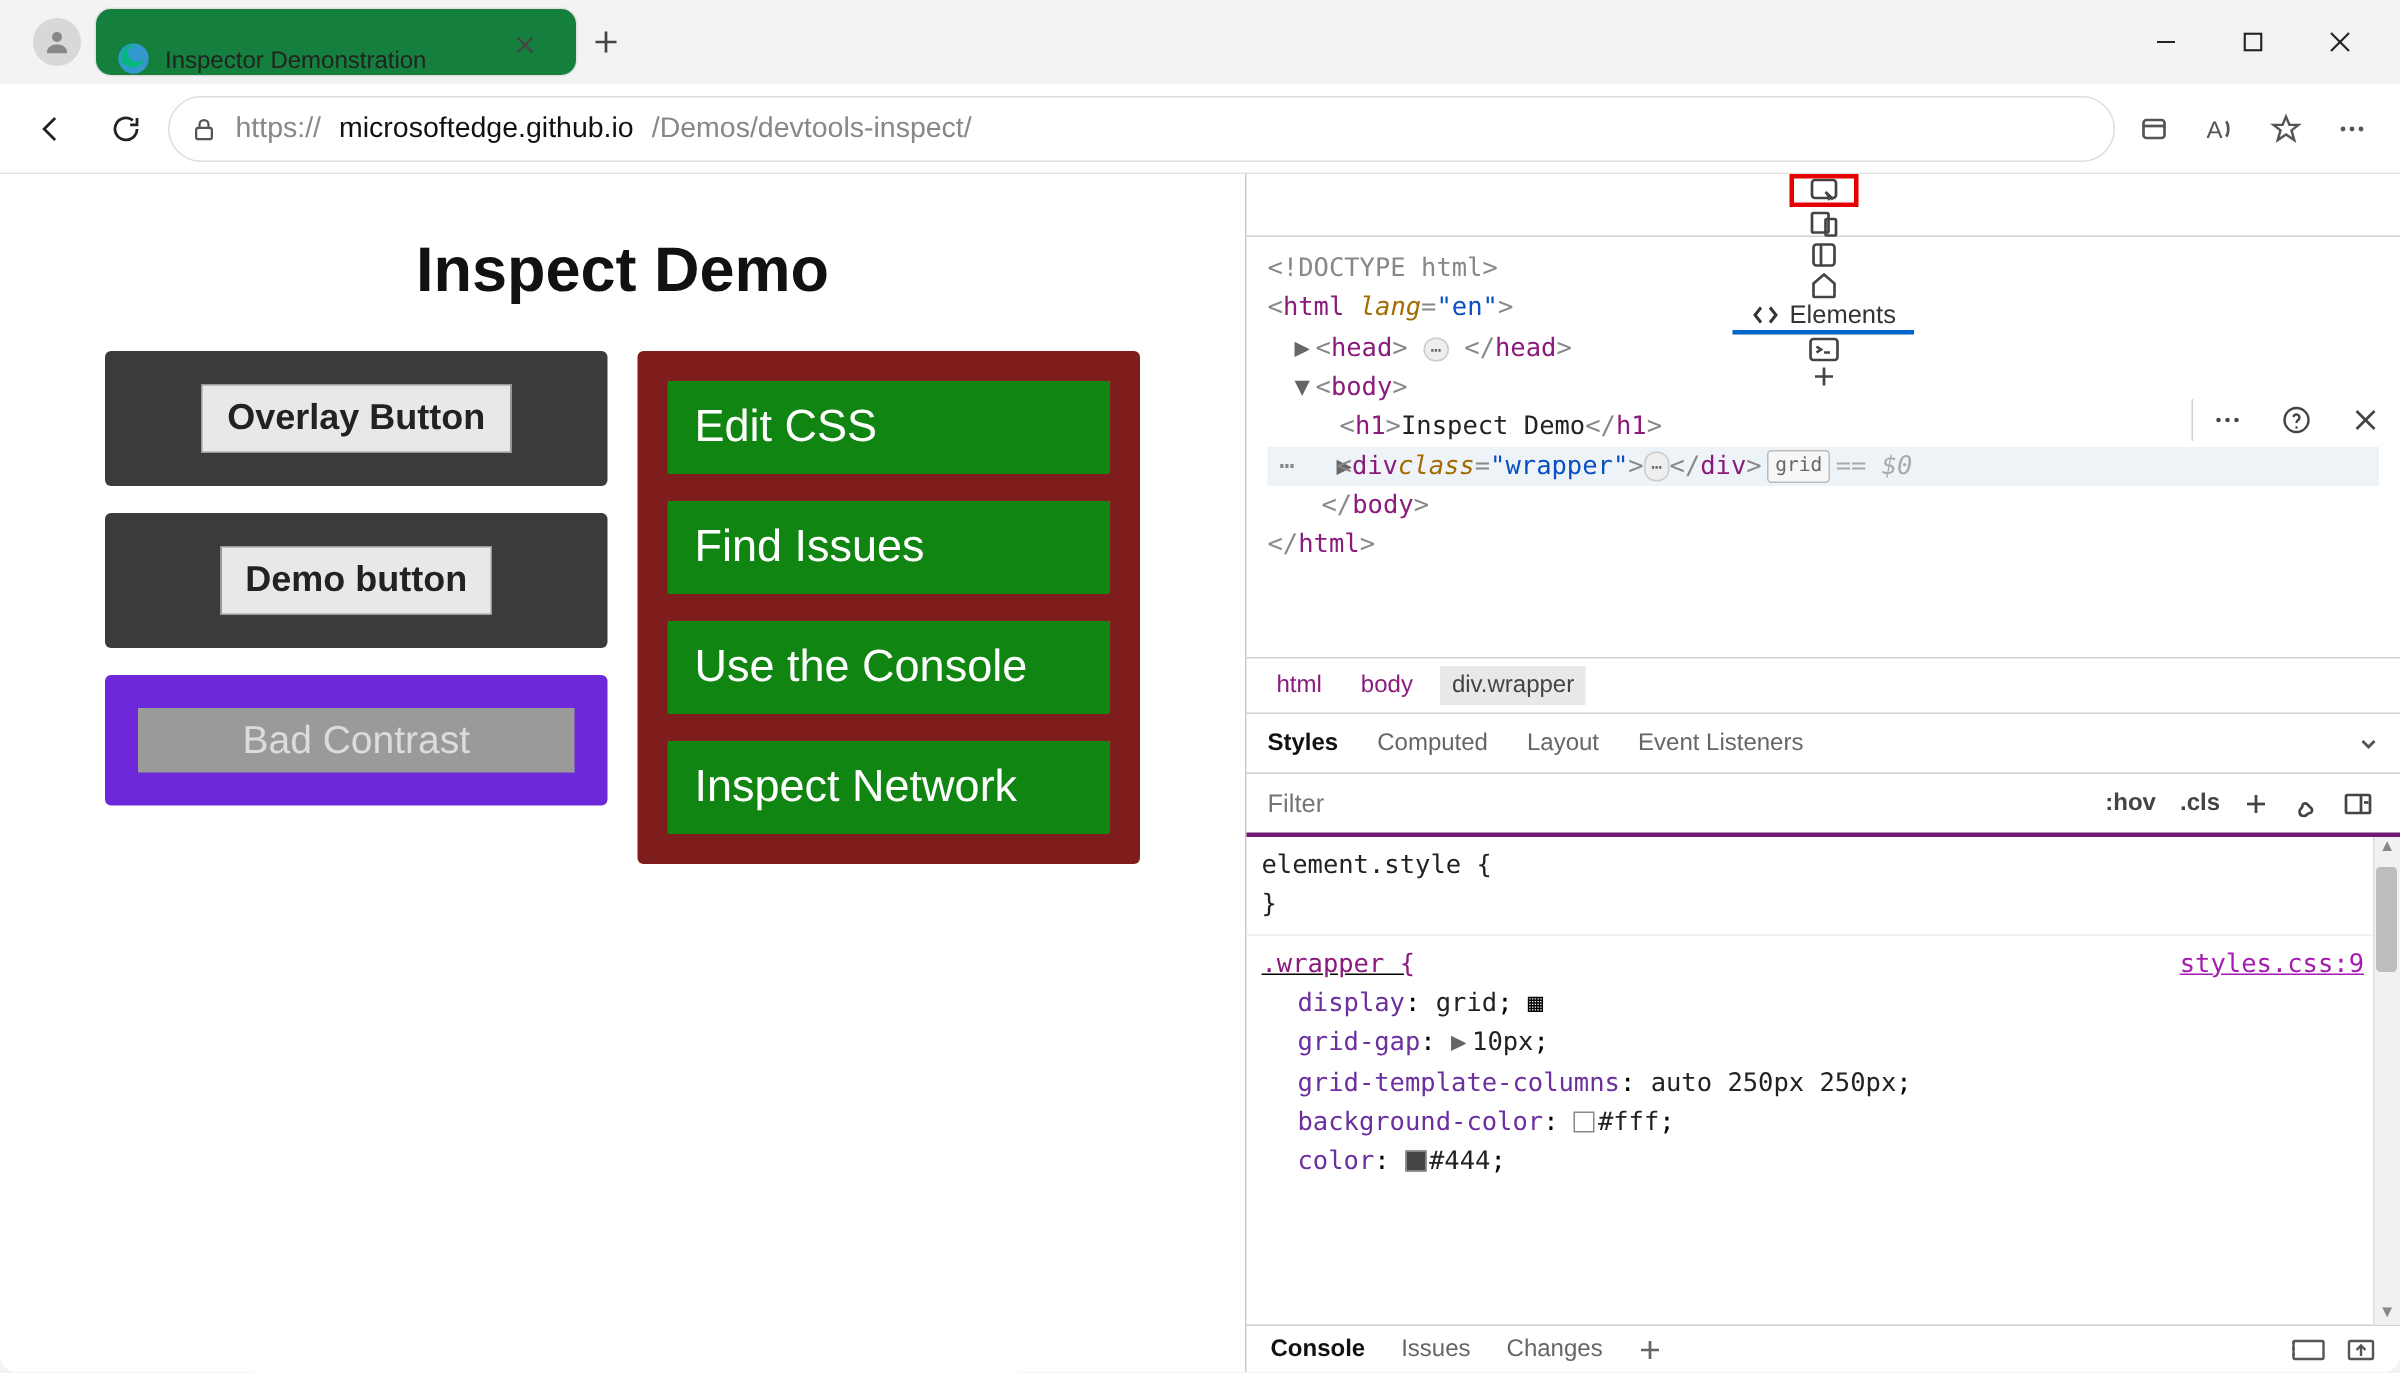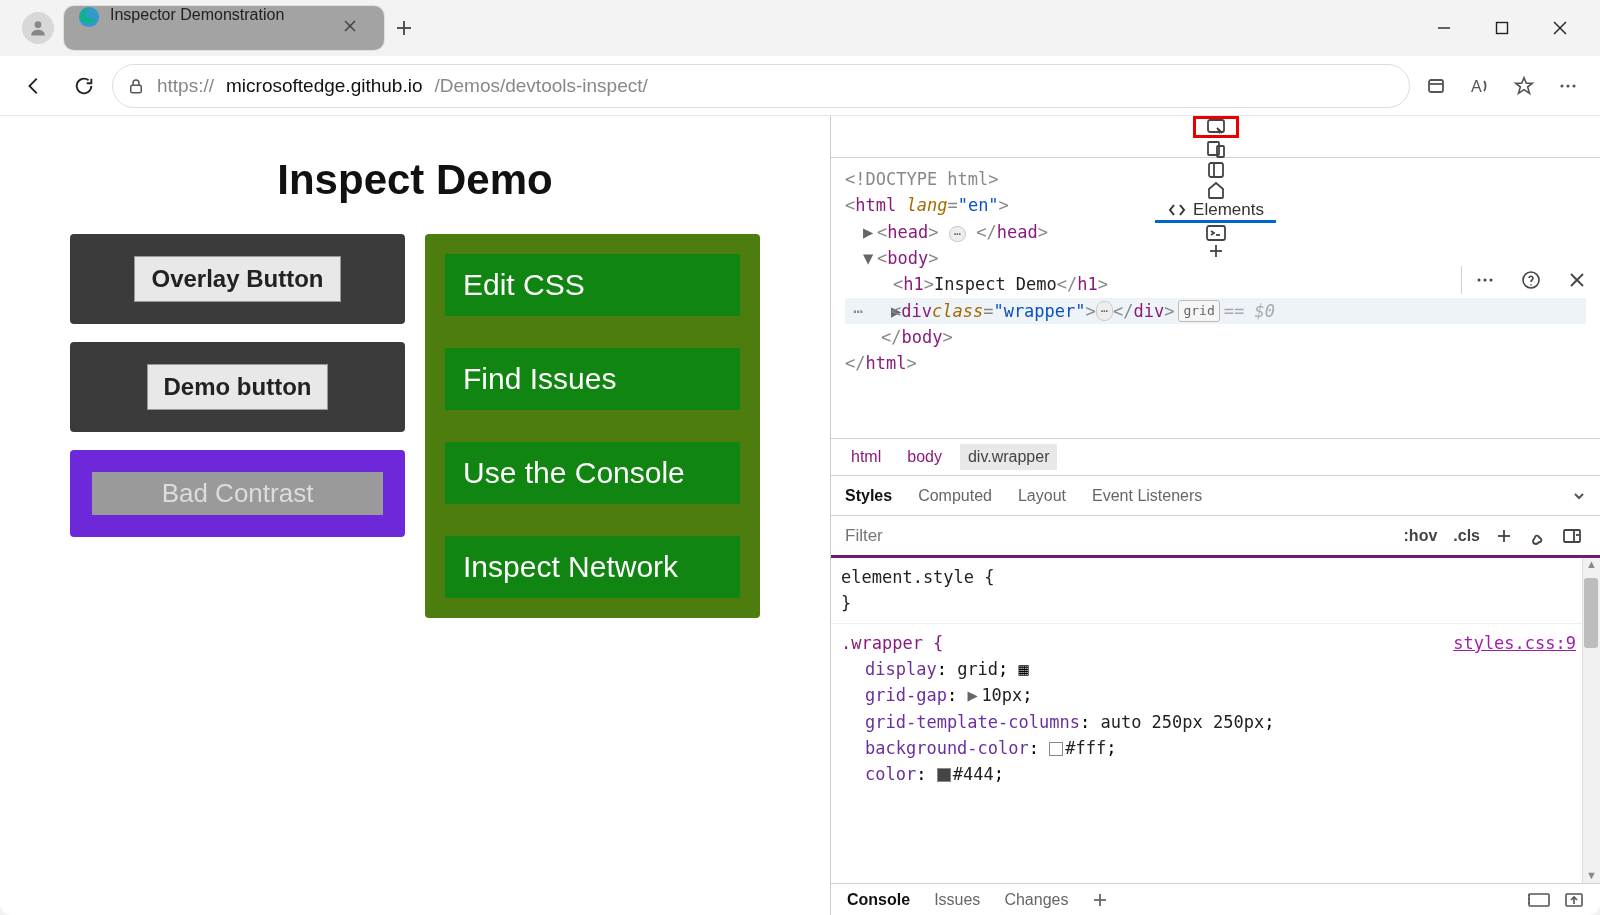--- a/index.html
+++ b/index.html
@@ -2,21 +2,21 @@
 <html><head>
 <meta charset="utf-8">
 <style>
   * { box-sizing: border-box; }
   html, body { margin:0; padding:0; font-family: "Segoe UI", Arial, sans-serif; background:#f3f3f3; height:100%; }
   .browser-window { width:1600px; height:915px; background:#f3f3f3; border-radius:12px; overflow:hidden; position:relative; }
   
   .titlebar { height:56px; display:flex; align-items:center; padding:0 8px; }
   .avatar { width:32px; height:32px; border-radius:50%; background:#d8d8d8; display:flex; align-items:center; justify-content:center; margin:0 10px 0 14px; }
   .avatar svg { fill:#888; }
-  .tab { background:#a3a3a3; border-radius:10px; height:44px; display:flex; align-items:flex-start; padding:0 14px; gap:10px; min-width:320px; box-shadow:0 0 0 1px rgba(0,0,0,.08); }
+  .tab { background:#15803d; border-radius:10px; height:44px; display:flex; align-items:flex-end; padding:0 14px; gap:10px; min-width:320px; box-shadow:0 0 0 1px rgba(0,0,0,.08); }
   .tab-favicon { width:22px; height:22px; }
   .tab-title { font-size:16px; color:#222; flex:1; }
   .tab-close, .new-tab-btn, .win-btn { width:40px; height:40px; display:flex; align-items:center; justify-content:center; border-radius:6px; color:#444; }
   .win-controls { margin-left:auto; display:flex; gap:6px; padding-right:6px; }
   .win-btn { width:52px; height:40px; }
   
   .addrbar { height:60px; background:#fff; display:flex; align-items:center; padding:0 12px; gap:6px; border-bottom:1px solid #e4e4e4; }
   .nav-btn { width:44px; height:44px; display:flex; align-items:center; justify-content:center; color:#222; border-radius:50%; }
   .url-box { flex:1; height:44px; border:1px solid #ddd; border-radius:22px; display:flex; align-items:center; padding:0 14px; gap:12px; font-size:19px; color:#444; }
   .url-host { color:#111; }
@@ -25,21 +25,21 @@
   
   .content-area { position:absolute; top:116px; bottom:0; left:0; right:0; display:flex; background:#fff; }
   .page { flex:0 0 830px; background:#fff; padding:20px 20px; }
   .page h1 { font-size:42px; font-weight:700; text-align:center; margin:20px 0 30px; color:#111; }
   .cards { display:grid; grid-template-columns:1fr 1fr; gap:20px; padding:0 50px; }
   .card { background:#3b3b3b; border-radius:4px; padding:22px; display:flex; align-items:center; justify-content:center; }
   .card-btn { background:#e8e8e8; border:1px solid #999; padding:8px 16px; font-size:24px; color:#222;font-weight:bold; }
   .card-bad { background:#6d28d9; }
   .bad-bar { background:#9a9a9a; width:100%; text-align:center; font-size:26px; color:#dcdcdc; padding:6px 0; }
   .green-link { background:#118511; color:#fff; font-size:30px; padding:14px 18px; text-align:left; }
-  .rcard { background:#4d7c0f; padding:20px; border-radius:4px; display:flex; flex-direction:column; gap:32px; }
+  .rcard { background:#7f1d1d; padding:20px; border-radius:4px; display:flex; flex-direction:column; gap:18px; }
   
   .devtools { flex:1; border-left:1px solid #ccc; display:flex; flex-direction:column; background:#fff; font-size:16px; }
   .dt-toolbar { height:42px; border-bottom:1px solid #d0d0d0; display:flex; align-items:center;flex-direction:column; }
   .dt-tool { width:46px; height:42px; display:flex; align-items:center; justify-content:center; color:#555; }
   .dt-tool.selected { outline:3px solid #e60000; outline-offset:-3px; }
   .dt-sep { width:1px; height:28px; background:#d0d0d0; }
   .dt-tab { padding:0 12px; height:42px; display:flex; align-items:center; gap:6px; color:#333; font-size:17px; }
   .dt-tab.active { border-bottom:3px solid #0066cc; }
   .dt-right { margin-left:auto; display:flex; align-items:center; }
   .dom-tree { flex:0 0 auto; padding:8px 14px; font-family:Consolas, monospace; font-size:17px; line-height:1.55; overflow:auto; height:280px; }
@@ -349,21 +349,21 @@
               <path d="M14 7l3 0"></path>
             </svg>
           </span>
       </div>
 
       <div style="position:relative; flex:1; display:flex;">
         <div class="styles-panel" style="flex:1;">
           <div><span class="val">element.style {</span></div>
           <div><span class="val">}</span></div>
           <div style="border-top:1px solid #eee; margin:6px -10px;"></div>
-          <div style="position:relative;">
+          <div style="position:relative;text-decoration:underline;">
             <span class="sel">.wrapper {</span>
             <a class="rule-link">styles.css:9</a>
           </div>
           <div style="padding-left:24px;"><span class="prop">display</span>: <span class="val">grid</span>; <span>▦</span></div>
           <div style="padding-left:24px;"><span class="prop">grid-gap</span>: <span class="tri">▶</span><span class="val">10px</span>;</div>
           <div style="padding-left:24px;"><span class="prop">grid-template-columns</span>: <span class="val">auto 250px 250px</span>;</div>
           <div style="padding-left:24px;"><span class="prop">background-color</span>: <span class="swatch" style="background:#fff"></span><span class="val">#fff</span>;</div>
           <div style="padding-left:24px;"><span class="prop">color</span>: <span class="swatch" style="background:#444"></span><span class="val">#444</span>;</div>
         </div>
         <div class="sb-track">

